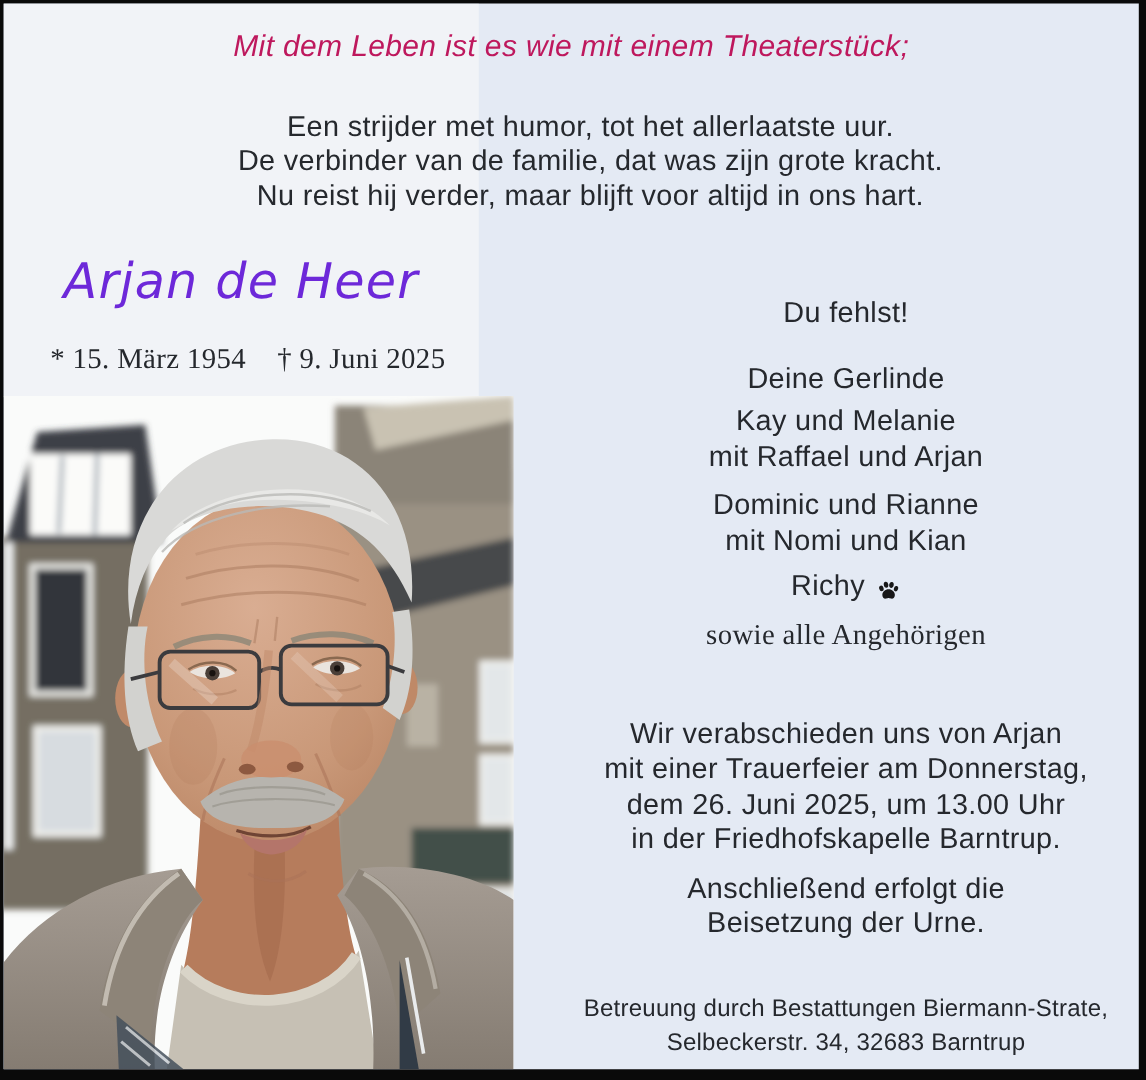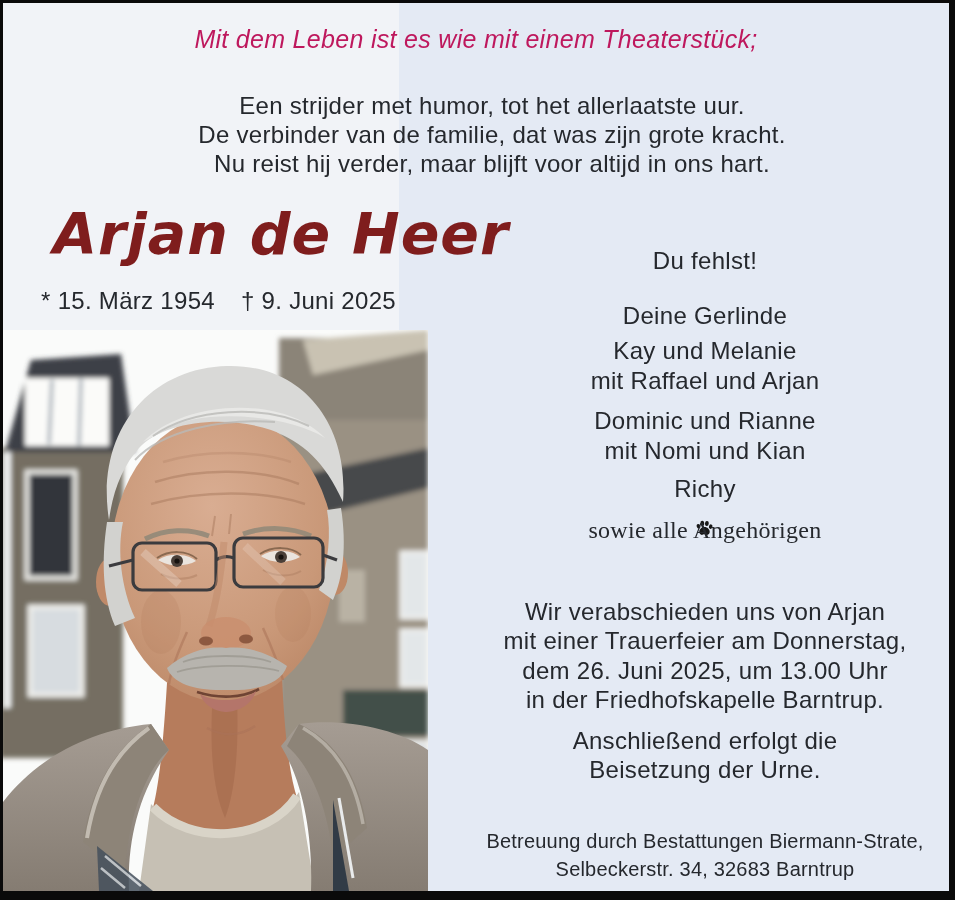--- a/index.html
+++ b/index.html
@@ -25,41 +25,41 @@
     top:21px;left:0;width:100%;
     font-style:italic;font-size:25px;line-height:31px;color:#be185d;
   }
   .tribute{
     top:88px;left:16px;width:100%;
     font-size:24px;line-height:29px;
   }
   .name{
     position:absolute;left:50px;top:196px;margin:0;
     font-family:"DejaVu Sans","Liberation Sans",sans-serif;
-    font-weight:bold;font-style:italic;
-    font-size:57px;line-height:70px;letter-spacing:1px;color:#7f1d1d;
+    font-weight:normal;font-style:italic;
+    font-size:41px;line-height:70px;letter-spacing:1px;color:#6d28d9;
     white-space:nowrap;
   }
   .dates{
-    top:284px;left:18px;width:395px;
-    font-size:24px;white-space:nowrap;
+    top:284px;left:6px;width:395px;
+    font-size:24px;white-space:nowrap;font-family:Liberation Serif, serif;
   }
   .dates .birth{margin-right:26px;}
   .photo{
     position:absolute;left:0;top:327px;width:425px;height:561px;
   }
   .photo svg{display:block;width:100%;height:100%;}
   .rightcol{font-size:24px;line-height:30px;left:452px;width:500px;}
   .m-intro{top:243px;}
   .m-e0{top:298px;text-align:center;}
   .m-e1{top:333px;}
   .m-e2{top:403px;}
   .m-e3{top:471px;}
   .m-e4{top:512px;font-family:Liberation Serif, serif;}
-  .richy-row{display:inline-flex;align-items:center;gap:9px;flex-direction:column;}
+  .richy-row{display:inline-flex;align-items:center;gap:9px;}
   .paw{width:21px;height:19px;margin-top:6px;}
   .service{top:594px;line-height:29.4px;}
   .burial{top:723px;line-height:29.4px;}
   .footer{top:824px;font-size:20px;line-height:28px;letter-spacing:0.2px;}
 </style>
 </head>
 <body>
 
 <div class="card">
 

